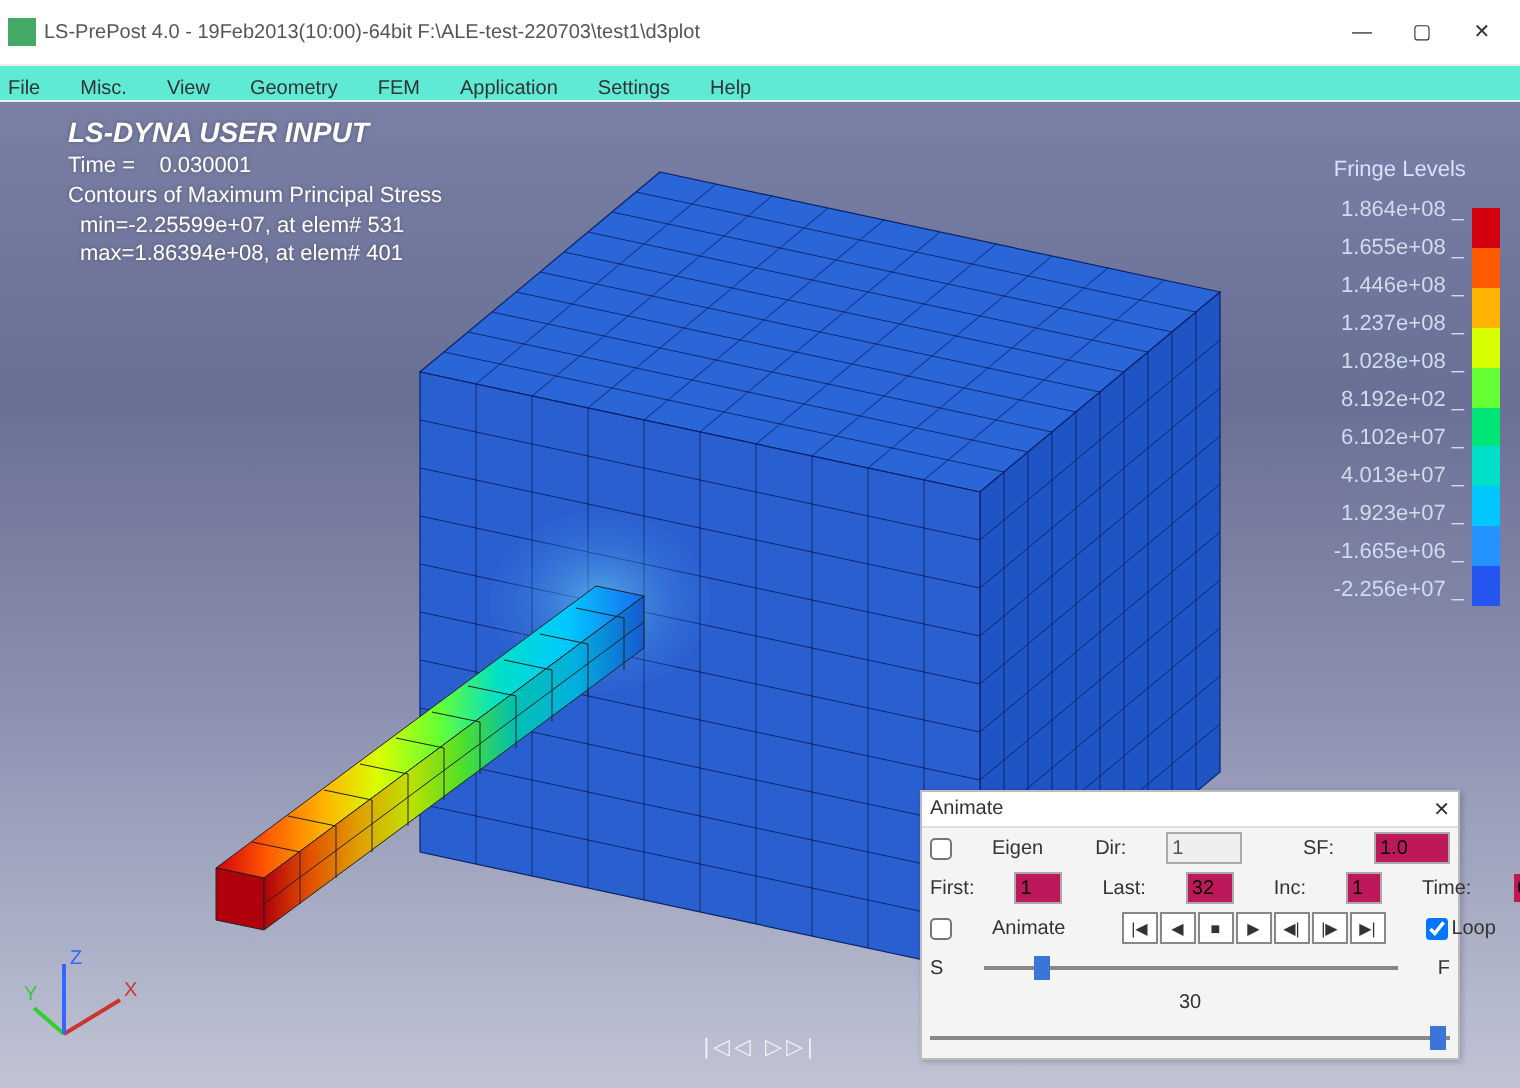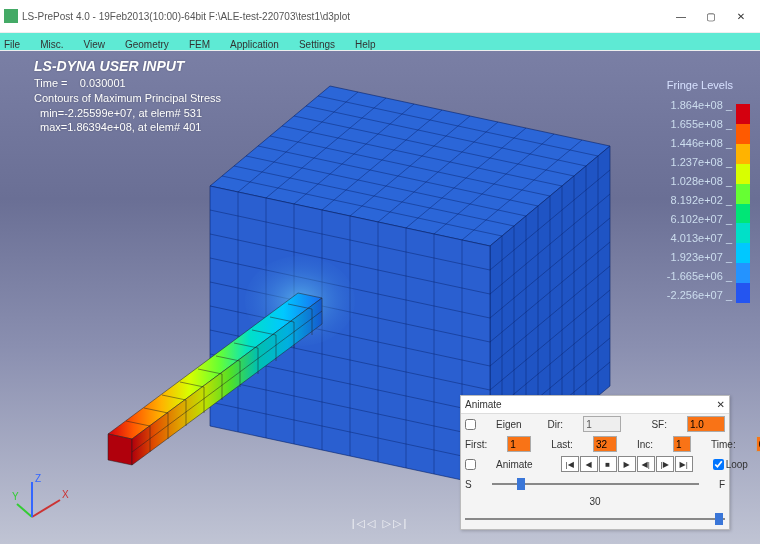--- a/index.html
+++ b/index.html
@@ -20,21 +20,21 @@
   .fringe .row { display: flex; justify-content: flex-end; align-items: center; height: 19px; }
   .fringe .val { min-width: 60px; text-align: right; margin-right: 4px; color: #cde; }
   .fringe .bar { width: 14px; height: 200px; display: flex; flex-direction: column; }
   .fringe .bar div { flex: 1; }
   .fringe-wrap { display: flex; align-items: flex-start; }
   .fringe-labels { display: flex; flex-direction: column; }
   .anim-panel { position: absolute; right: 30px; bottom: 14px; width: 270px; background: #f4f4f4; border: 1px solid #bbb; font-size: 10px; color: #333; box-shadow: 1px 1px 3px rgba(0,0,0,.2); }
   .anim-panel .ap-title { display: flex; align-items: center; height: 18px; padding: 0 4px; background: #fff; border-bottom: 1px solid #ddd; }
   .anim-panel .ap-title .spacer { flex: 1; }
   .anim-panel .ap-row { display: flex; align-items: center; gap: 20px; padding: 2px 4px; }
-  .anim-panel input[type=text] { font-size: 10px; height: 16px; border: 1px solid #aaa; padding: 0 2px; background: #f97316; }
+  .anim-panel input[type=text] { font-size: 10px; height: 16px; border: 1px solid #aaa; padding: 0 2px; background: #be185d; }
   .anim-panel input[type=checkbox] { width: 11px; height: 11px; }
   .anim-panel .btn { width: 18px; height: 16px; background: #fff; border: 1px solid #888; display: inline-flex; align-items: center; justify-content: center; font-size: 8px; cursor: default; }
   .anim-panel .slider { position: relative; flex: 1; height: 16px; }
   .anim-panel .track { position: absolute; top: 7px; left: 0; right: 0; height: 2px; background: #888; }
   .anim-panel .thumb { position: absolute; top: 2px; width: 8px; height: 12px; background: #3a76d8; }
   .triad { position: absolute; left: 12px; bottom: 12px; }
   .playback-indicator { position: absolute; left: 50%; bottom: 14px; transform: translateX(-50%); color: #fff; font-size: 11px; letter-spacing: 2px; opacity: .8; }
 </style>
 </head>
 <body>

